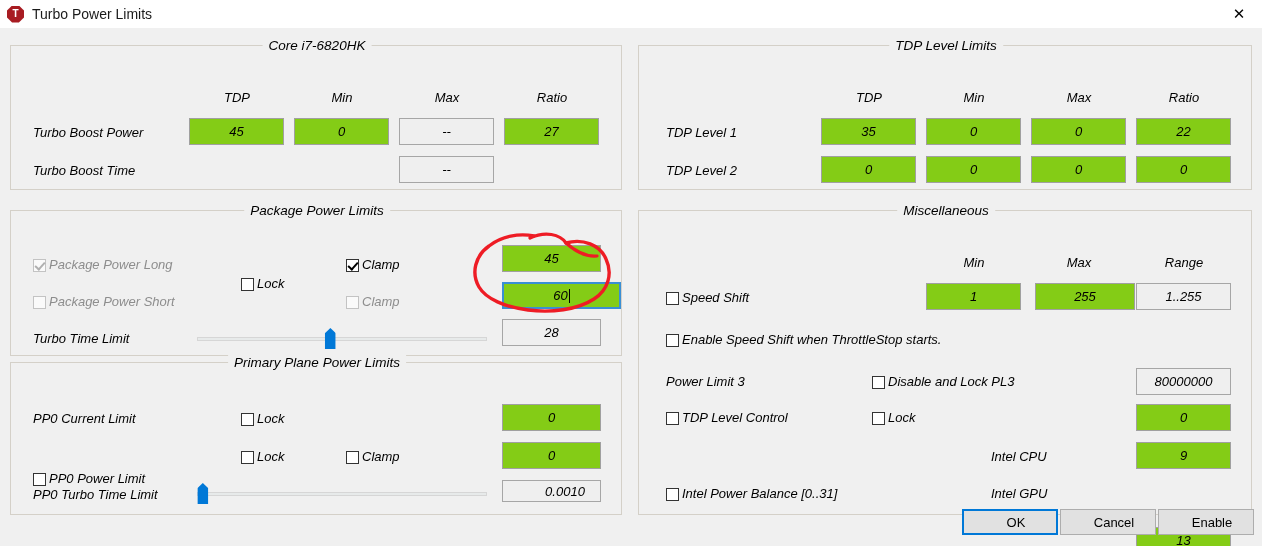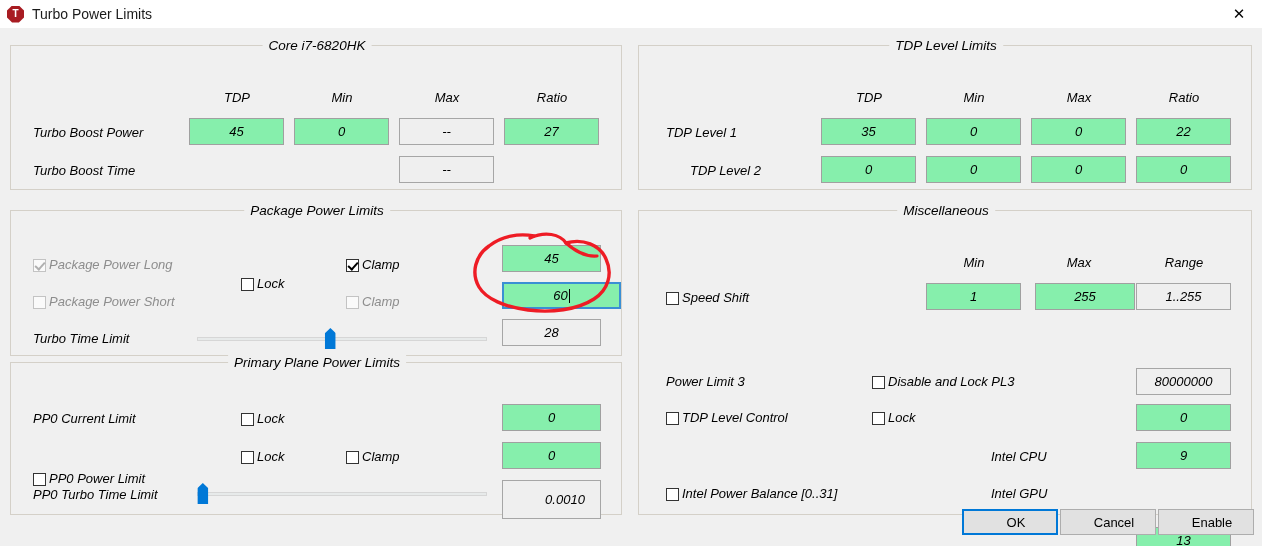--- a/index.html
+++ b/index.html
@@ -55,21 +55,21 @@
     transform:translateX(-50%);
   }
   
   .lbl{position:absolute;white-space:nowrap;font-size:13px;color:#000;line-height:16px;}
   .lbl.ctr{transform:translateX(-50%);}
   
   .tb{
     position:absolute;
     box-sizing:border-box;
     border:1px solid #a0a0a0;
-    background:#86efac;
+    background:#84cc16;
     font-size:13px;
     color:#000;
     display:flex;align-items:center;justify-content:center;
     line-height:1;
   }
   .tb.ro{background:#efefef;border-color:#a6a6a6;}
   .tb.focus{border:1px solid #3a8fd4;outline:1px solid #3a8fd4;outline-offset:-2px;}
   .tb .caret{
     display:inline-block;width:1px;height:14px;background:#000;
     margin-left:1px;position:relative;top:0;
@@ -151,21 +151,21 @@
     <div class="lbl ctr" style="left:335px;top:44px;">Min</div>
     <div class="lbl ctr" style="left:440px;top:44px;">Max</div>
     <div class="lbl ctr" style="left:545px;top:44px;">Ratio</div>
 
     <div class="lbl" style="left:27px;top:79px;">TDP Level 1</div>
     <div class="tb" style="left:182px;top:72px;width:95px;height:27px;">35</div>
     <div class="tb" style="left:287px;top:72px;width:95px;height:27px;">0</div>
     <div class="tb" style="left:392px;top:72px;width:95px;height:27px;">0</div>
     <div class="tb" style="left:497px;top:72px;width:95px;height:27px;">22</div>
 
-    <div class="lbl" style="left:27px;top:117px;margin-left:24px;">TDP Level 2</div>
+    <div class="lbl" style="left:27px;top:117px;">TDP Level 2</div>
     <div class="tb" style="left:182px;top:110px;width:95px;height:27px;">0</div>
     <div class="tb" style="left:287px;top:110px;width:95px;height:27px;">0</div>
     <div class="tb" style="left:392px;top:110px;width:95px;height:27px;">0</div>
     <div class="tb" style="left:497px;top:110px;width:95px;height:27px;">0</div>
   </div>
 
   <div class="group" style="left:10px;top:182px;width:612px;height:146px;">
     <div class="legend" style="left:306px;">Package Power Limits</div>
 
     <div class="cb dis" style="left:22px;top:46px;">
@@ -213,20 +213,24 @@
     <div class="lbl ctr" style="left:545px;top:44px;">Range</div>
 
     <div class="cb" style="left:27px;top:79px;">
       <span class="box"></span>
       <span class="txt">Speed Shift</span>
     </div>
     <div class="tb" style="left:287px;top:72px;width:95px;height:27px;">1</div>
     <div class="tb" style="left:396px;top:72px;width:100px;height:27px;">255</div>
     <div class="tb ro" style="left:497px;top:72px;width:95px;height:27px;">1..255</div>
 
+    <div class="cb" style="left:27px;top:121px;">
+      <span class="box"></span>
+      <span class="txt">Enable Speed Shift when ThrottleStop starts.</span>
+    </div>
 
     <div class="lbl" style="left:27px;top:163px;">Power Limit 3</div>
     <div class="cb" style="left:233px;top:163px;">
       <span class="box"></span>
       <span class="txt">Disable and Lock PL3</span>
     </div>
     <div class="tb ro" style="left:497px;top:157px;width:95px;height:27px;">80000000</div>
 
     <div class="cb" style="left:27px;top:199px;">
       <span class="box"></span>
@@ -271,21 +275,21 @@
       <span class="box"></span>
       <span class="txt">Clamp</span>
     </div>
     <div class="tb" style="left:491px;top:79px;width:99px;height:27px;">0</div>
 
     <div class="lbl" style="left:22px;top:124px;">PP0 Turbo Time Limit</div>
     <div class="slider" style="left:186px;top:120px;width:290px;">
       <div class="track"></div>
       <div class="thumb" style="left:2%;"></div>
     </div>
-    <div class="tb ro" style="left:491px;top:117px;width:99px;height:39px;padding-left:27px;">0.0010</div>
+    <div class="tb ro" style="left:491px;top:117px;width:99px;height:22px;padding-left:27px;">0.0010</div>
   </div>
 
   <div class="btn default" style="left:962px;top:481px;width:96px;height:26px;">OK</div>
   <div class="btn" style="left:1060px;top:481px;width:96px;height:26px;">Cancel</div>
   <div class="btn" style="left:1158px;top:481px;width:96px;height:26px;">Enable</div>
 
 </div>
 
 <svg class="annot" width="1262" height="546" viewBox="0 0 1262 546">
   <path d="M 530 238 C 545 231 560 234 566 243

